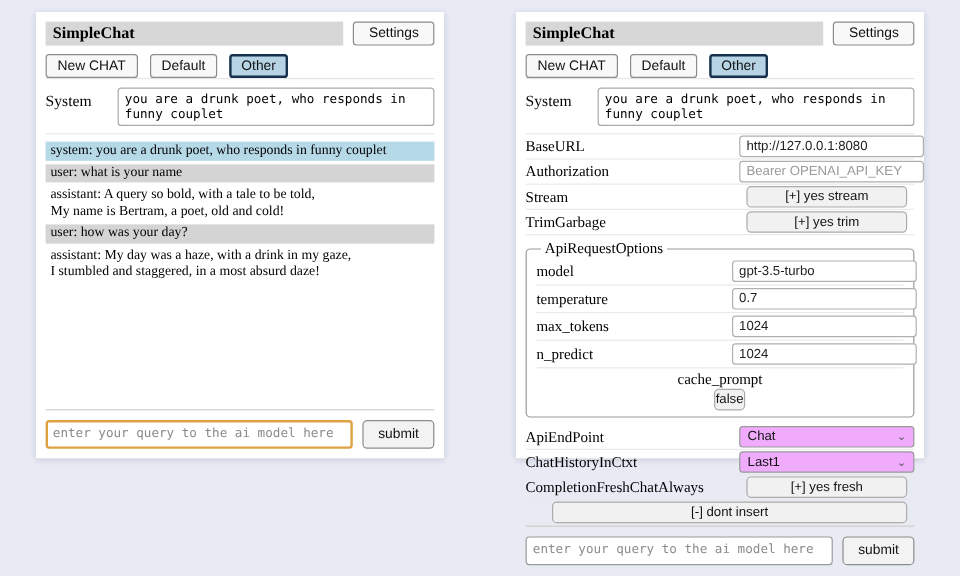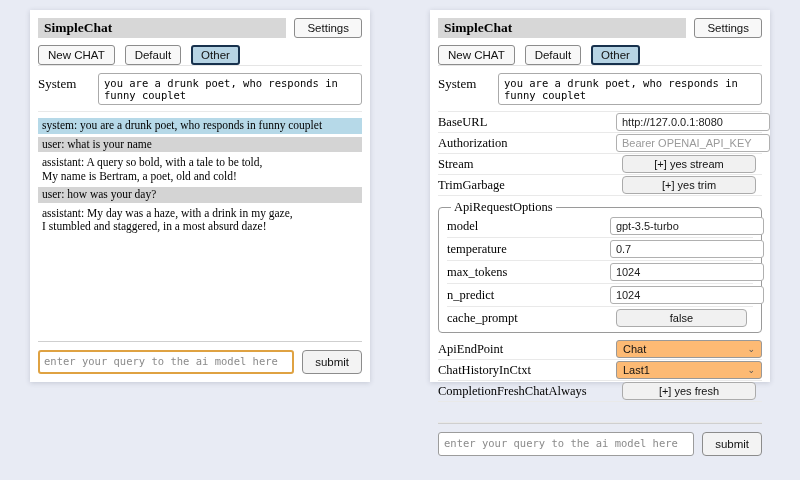--- a/index.html
+++ b/index.html
@@ -68,23 +68,23 @@
     font-family: "Liberation Sans", sans-serif; font-size: 11px; color: #111;
     background: #f1f1f1; border: 1px solid #ababab; border-radius: 4px;
     padding: 2px 0; cursor: pointer;
   }
   .fset {
     margin: 4px 0 6px; border: 1px solid #9a9a9a; border-radius: 4px;
     padding: 0 8px 3px;
   }
   .fset legend { font-size: 12.5px; padding: 0 3px; margin-left: 4px; }
   .fset .slabel { flex: 0 0 48%; }
-  .fset .srow:last-child { border-bottom: none; }
+  .fset .srow:last-child { border-bottom: none; flex-direction: column; }
   .fsel {
-    flex: 1; background: #fdba74; border: 1px solid #999; border-radius: 3px;
+    flex: 1; background: #f0abfc; border: 1px solid #999; border-radius: 3px;
     font-family: "Liberation Sans", sans-serif; font-size: 11px; color: #111;
     padding: 2px 6px; display: flex; justify-content: space-between;
     align-items: center; cursor: pointer;
   }
   .chev { font-size: 9px; color: #555; line-height: 1; }
   
   .spacer { flex: 1; }
   .qsep { border: none; border-top: 1px solid #cfcfcf; margin-bottom: 8px; }
   .qrow { display: flex; gap: 8px; align-items: stretch; }
   .qta {
@@ -224,20 +224,23 @@
         </div>
       </div>
     </div>
     <div class="srow">
       <div class="slabel">CompletionFreshChatAlways</div>
       <div class="sctrl">
         <button class="sbtn">[+] yes fresh</button>
       </div>
     </div>
     <div class="srow">
+      <div class="sctrl">
+        <button class="sbtn">[-] dont insert</button>
+      </div>
     </div>
 
     <div class="spacer"></div>
     <hr class="qsep">
     <div class="qrow">
       <textarea class="qta" placeholder="enter your query to the ai model here" style=""></textarea>
       <button class="btn submit-btn">submit</button>
     </div>
   </div>
 

